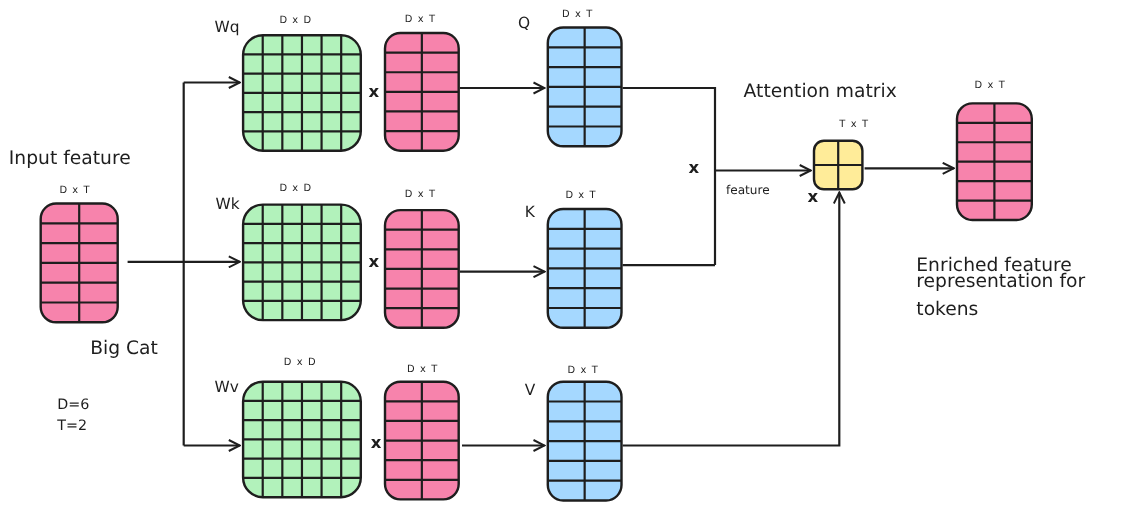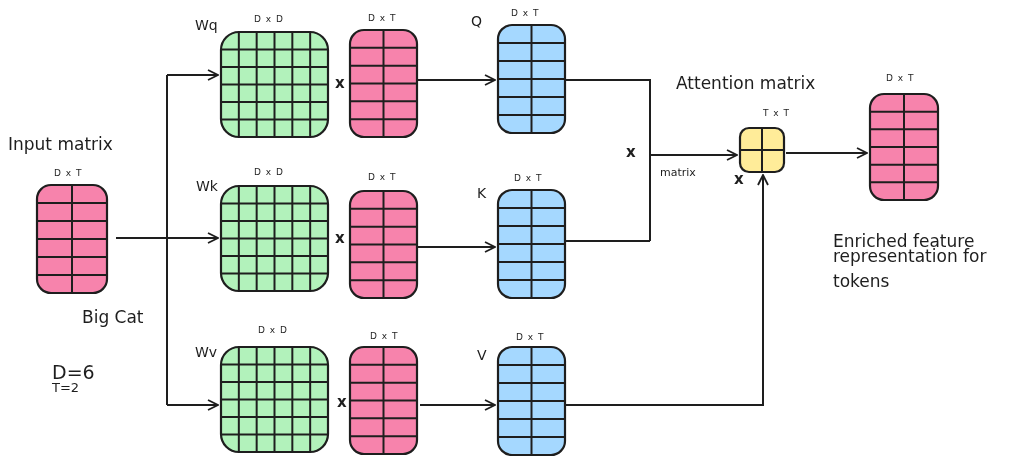--- a/index.html
+++ b/index.html
@@ -150,24 +150,24 @@
         <line x1="870" y1="111.66666666666667" x2="938" y2="111.66666666666667" stroke="#1e1e1e" stroke-width="2"></line>
         <line x1="870" y1="129.33333333333334" x2="938" y2="129.33333333333334" stroke="#1e1e1e" stroke-width="2"></line>
         <line x1="870" y1="147" x2="938" y2="147" stroke="#1e1e1e" stroke-width="2"></line>
         <line x1="870" y1="164.66666666666669" x2="938" y2="164.66666666666669" stroke="#1e1e1e" stroke-width="2"></line>
         <line x1="870" y1="182.33333333333331" x2="938" y2="182.33333333333331" stroke="#1e1e1e" stroke-width="2"></line>
         <line x1="904" y1="94" x2="904" y2="200" stroke="#1e1e1e" stroke-width="2"></line>
       </g>
     </g>
 </svg>
 
-<div class="lbl big" style="left:8px;top:134px;">Input matrix</div>
+<div class="lbl big" style="left:8px;top:134px;">Input feature</div>
 <div class="lbl dim" style="left:54px;top:168px;">D x T</div>
 <div class="lbl big" style="left:38px;top:307px;margin-left:44px;">Big Cat</div>
-<div class="lbl small" style="left:52px;top:361px;font-size:19px;">D=6</div>
+<div class="lbl small" style="left:52px;top:361px;font-size:13px;">D=6</div>
 <div class="lbl small" style="left:52px;top:380px;font-size:13px;">T=2</div>
 
 <div class="lbl mid" style="left:195px;top:17px;">Wq</div>
 <div class="lbl dim" style="left:254px;top:14px;">D x D</div>
 <div class="lbl dim" style="left:368px;top:13px;">D x T</div>
 <div class="lbl x" style="left:335px;top:74px;">x</div>
 <div class="lbl mid" style="left:471px;top:13px;">Q</div>
 <div class="lbl dim" style="left:511px;top:8px;">D x T</div>
 
 <div class="lbl mid" style="left:196px;top:178px;">Wk</div>
@@ -178,21 +178,21 @@
 <div class="lbl dim" style="left:514px;top:173px;">D x T</div>
 
 <div class="lbl mid" style="left:195px;top:344px;">Wv</div>
 <div class="lbl dim" style="left:258px;top:325px;">D x D</div>
 <div class="lbl dim" style="left:370px;top:331px;">D x T</div>
 <div class="lbl x" style="left:337px;top:393px;">x</div>
 <div class="lbl mid" style="left:477px;top:347px;">V</div>
 <div class="lbl dim" style="left:516px;top:332px;">D x T</div>
 
 <div class="lbl x" style="left:626px;top:143px;">x</div>
-<div class="lbl small" style="left:660px;top:166px;">matrix</div>
+<div class="lbl small" style="left:660px;top:166px;">feature</div>
 
 <div class="lbl big" style="left:676px;top:73px;">Attention matrix</div>
 <div class="lbl dim" style="left:715px;top:108px;margin-left:48px;">T x T</div>
 <div class="lbl x" style="left:734px;top:170px;">x</div>
 
 <div class="lbl dim" style="left:886px;top:73px;">D x T</div>
 <div class="lbl big" style="left:833px;top:219px;margin-top:12px;">Enriched feature</div>
 <div class="lbl big" style="left:833px;top:246px;">representation for</div>
 <div class="lbl big" style="left:833px;top:271px;">tokens</div>
 

